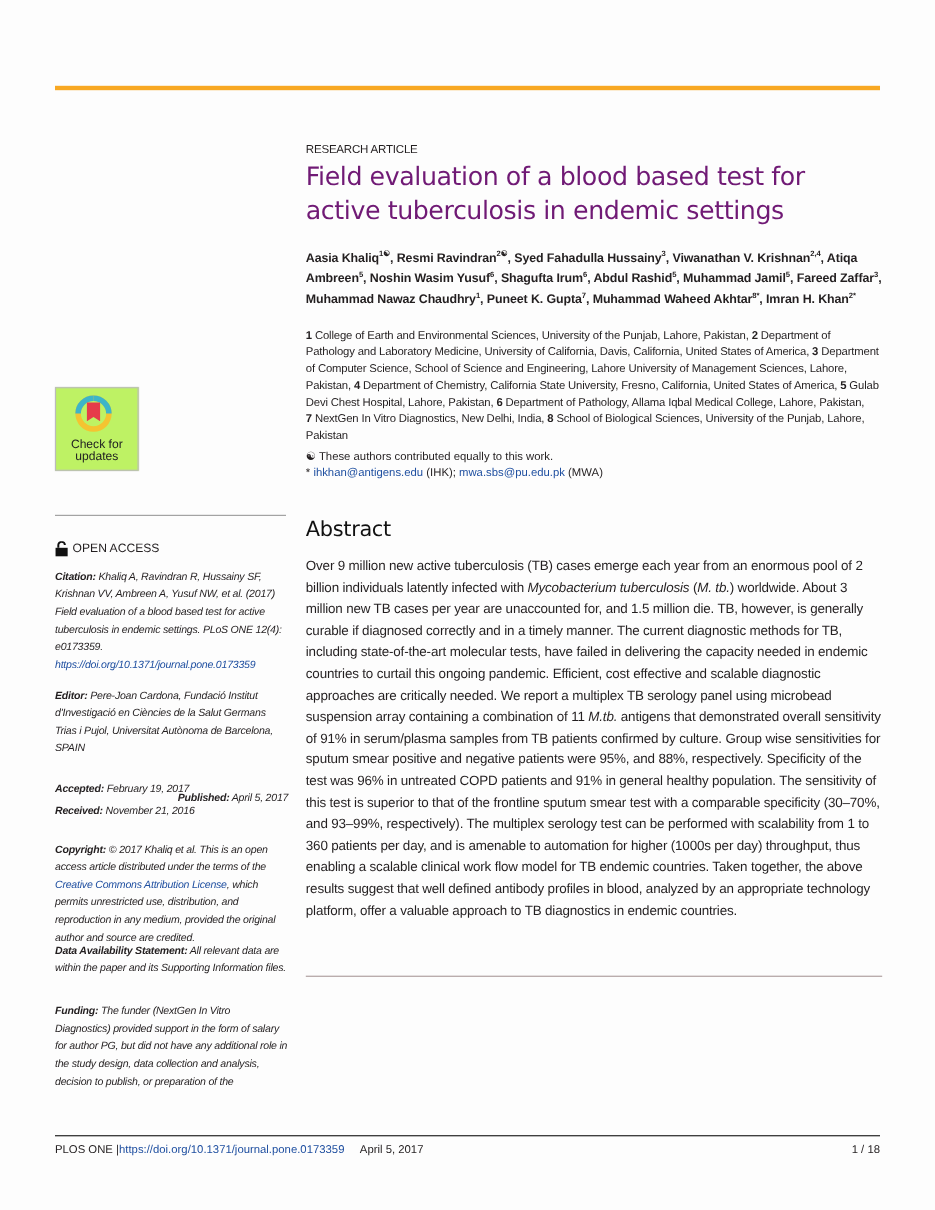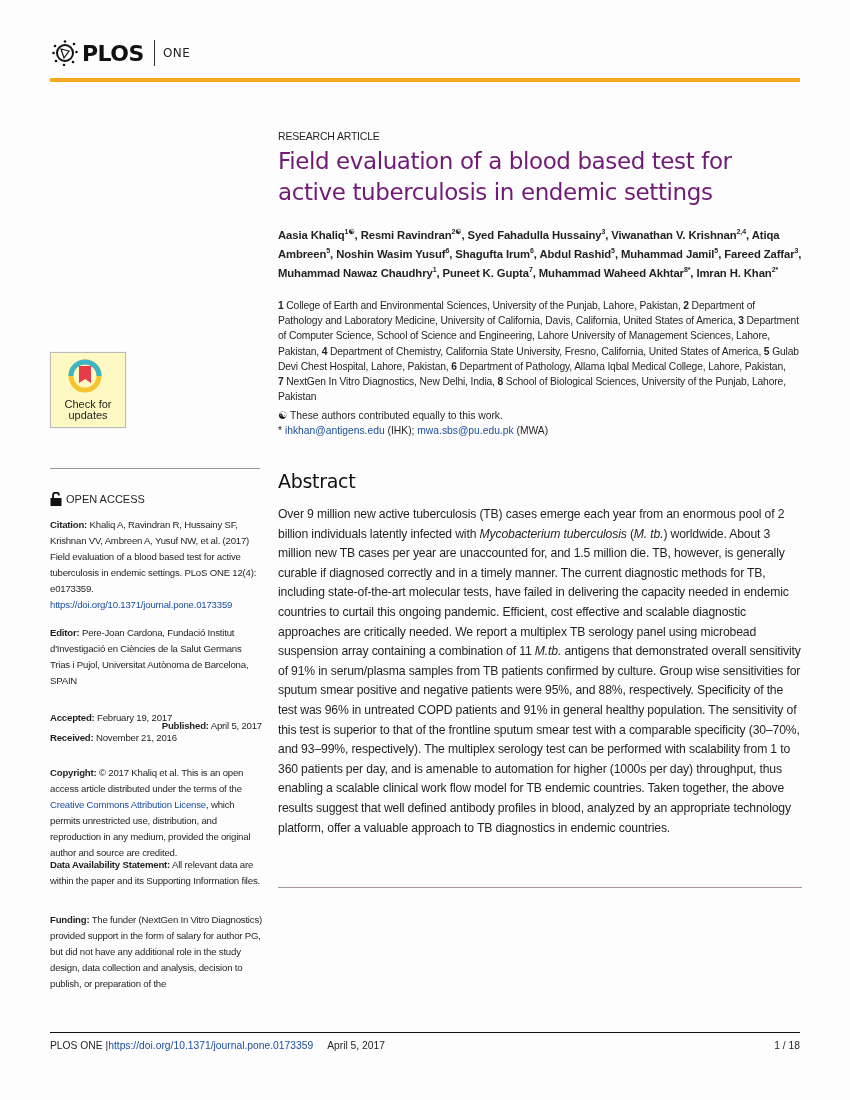--- a/index.html
+++ b/index.html
@@ -10,27 +10,27 @@
     a { color: #1f4fa0; text-decoration: none; }
     .header { position: absolute; left: 50px; top: 38px; width: 750px; height: 44px; }
     .logo { position: absolute; left: 2px; top: 0; display: flex; align-items: center; height: 30px; }
     .logo-mark { width: 26px; height: 26px; position: relative; }
     .logo-text { font-family: "DejaVu Sans", sans-serif; font-weight: bold; font-size: 22px; letter-spacing: -0.5px; color: #111; margin-left: 4px; }
     .logo-sep { width: 1px; height: 26px; background: #333; margin: 0 8px 0 10px; }
     .logo-one { font-family: "DejaVu Sans", sans-serif; font-size: 12px; color: #222; letter-spacing: 0.5px; }
     .accent-bar { position: absolute; left: 0; top: 40px; width: 750px; height: 4px; background: #f8a823; }
 
     .sidebar { position: absolute; left: 50px; top: 350px; width: 212px; font-family: "Liberation Sans", sans-serif; }
-    .crossmark { position: absolute; left: 0; top: 2px; width: 74px; height: 74px; border: 1px solid #bbb; background: #fef9c3; box-shadow: 0 0 1px #ccc; }
+    .crossmark { position: absolute; left: 0; top: 2px; width: 74px; height: 74px; border: 1px solid #bbb; background: #bef264; box-shadow: 0 0 1px #ccc; }
     .crossmark .ring { position: absolute; left: 16px; top: 5px; width: 36px; height: 36px; }
     .crossmark .cm-text { position: absolute; left: 0; top: 46px; width: 74px; text-align: center; font-size: 11px; line-height: 11px; color: #222; }
     .side-divider { position: absolute; left: 0; top: 118px; width: 210px; height: 1px; background: #999; }
     .open-access { position: absolute; left: 0; top: 142px; font-size: 11px; display: flex; align-items: center; }
     .open-access .lock { width: 12px; height: 14px; margin-right: 4px; }
-    .side-block { position: absolute; left: 0; width: 212px; font-size: 9.6px; line-height: 16px; color: #231f20; font-family: "Liberation Sans", sans-serif; letter-spacing: -0.2px; }
+    .side-block { position: absolute; left: 0; width: 212px; font-size: 9.6px; line-height: 16px; color: #231f20; font-family: "Liberation Sans", sans-serif; letter-spacing: -0.2px; font-style: italic; }
     .side-block b { font-weight: bold; }
 
     .main { position: absolute; left: 278px; top: 0; width: 524px; }
     .article-type { position: absolute; top: 130px; left: 0; font-size: 10.5px; letter-spacing: -0.2px; }
     .title { position: absolute; top: 146px; left: 0; font-family: "DejaVu Sans", sans-serif; font-size: 23px; line-height: 31px; font-weight: normal; letter-spacing: -0.4px; margin: 0; width: 520px; color: #701a75; }
     .authors { position: absolute; top: 224px; left: 0; width: 524px; font-size: 11.3px; line-height: 16px; font-weight: bold; letter-spacing: -0.1px; }
     .authors sup { font-size: 7px; }
     .affil { position: absolute; top: 298px; left: 0; width: 524px; font-size: 10.3px; line-height: 15.2px; letter-spacing: -0.15px; }
     .notes { position: absolute; top: 408px; left: 0; width: 524px; font-size: 10.3px; line-height: 15px; }
     .abstract-h { position: absolute; top: 470px; left: 0; font-family: "DejaVu Sans", sans-serif; font-size: 19px; font-weight: normal; margin: 0; letter-spacing: -0.3px; color: #111; }
@@ -38,37 +38,20 @@
     .abstract-rule { position: absolute; top: 887px; left: 0; width: 524px; height: 1px; background: #a99; }
 
     .footer-rule { position: absolute; left: 50px; top: 1032px; width: 750px; height: 1px; background: #111; }
     .footer { position: absolute; left: 50px; top: 1040px; width: 750px; font-size: 10.3px; display: flex; }
     .footer .page { margin-left: auto; }
   </style>
 </head>
 <body>
 
 <div class="header">
-  <div class="logo">
-    <svg class="logo-mark" viewBox="0 0 26 26">
-      <circle cx="13" cy="13" r="8" fill="none" stroke="#111" stroke-width="2"></circle>
-      <path d="M9 9 L17 11 L12 18 Z" fill="none" stroke="#111" stroke-width="1.2"></path>
-      <circle cx="3" cy="6" r="1.3" fill="#111"></circle>
-        <circle cx="1.5" cy="13" r="1.3" fill="#111"></circle>
-      <circle cx="4" cy="21" r="1.3" fill="#111"></circle>
-        <circle cx="13" cy="1.5" r="1.3" fill="#111"></circle>
-      <circle cx="22" cy="4" r="1.3" fill="#111"></circle>
-        <circle cx="24.5" cy="12" r="1.3" fill="#111"></circle>
-      <circle cx="21" cy="22" r="1.3" fill="#111"></circle>
-        <circle cx="12" cy="25" r="1.3" fill="#111"></circle>
-    </svg>
-    <span class="logo-text">PLOS</span>
-    <span class="logo-sep"></span>
-    <span class="logo-one">ONE</span>
-  </div>
   <div class="accent-bar"></div>
 </div>
 
 <div class="sidebar">
   <div class="crossmark">
     <svg class="ring" viewBox="0 0 36 36">
       <circle cx="18" cy="18" r="14" fill="none" stroke="#f4c431" stroke-width="5"></circle>
       <path d="M18 4 A14 14 0 0 1 32 18" fill="none" stroke="#3db5c8" stroke-width="5"></path>
       <path d="M4 18 A14 14 0 0 1 18 4" fill="none" stroke="#3db5c8" stroke-width="5"></path>
       <path d="M12 8 H24 V25 L18 21 L12 25 Z" fill="#e63b4a"></path>

